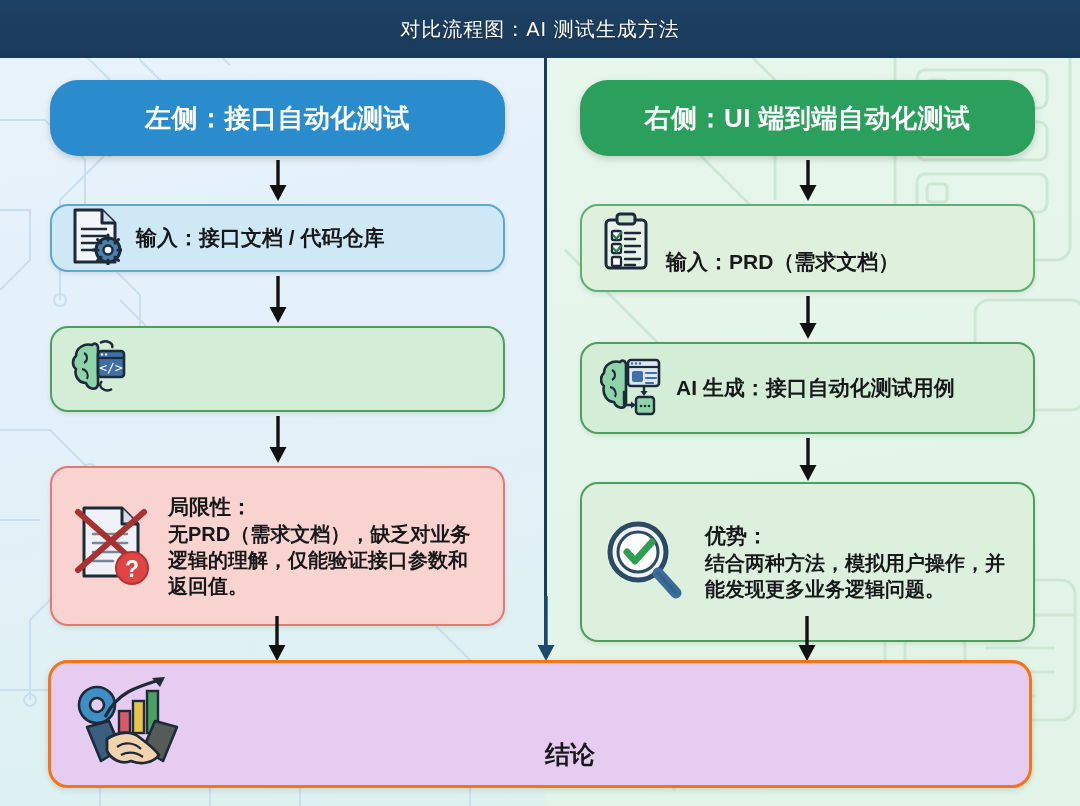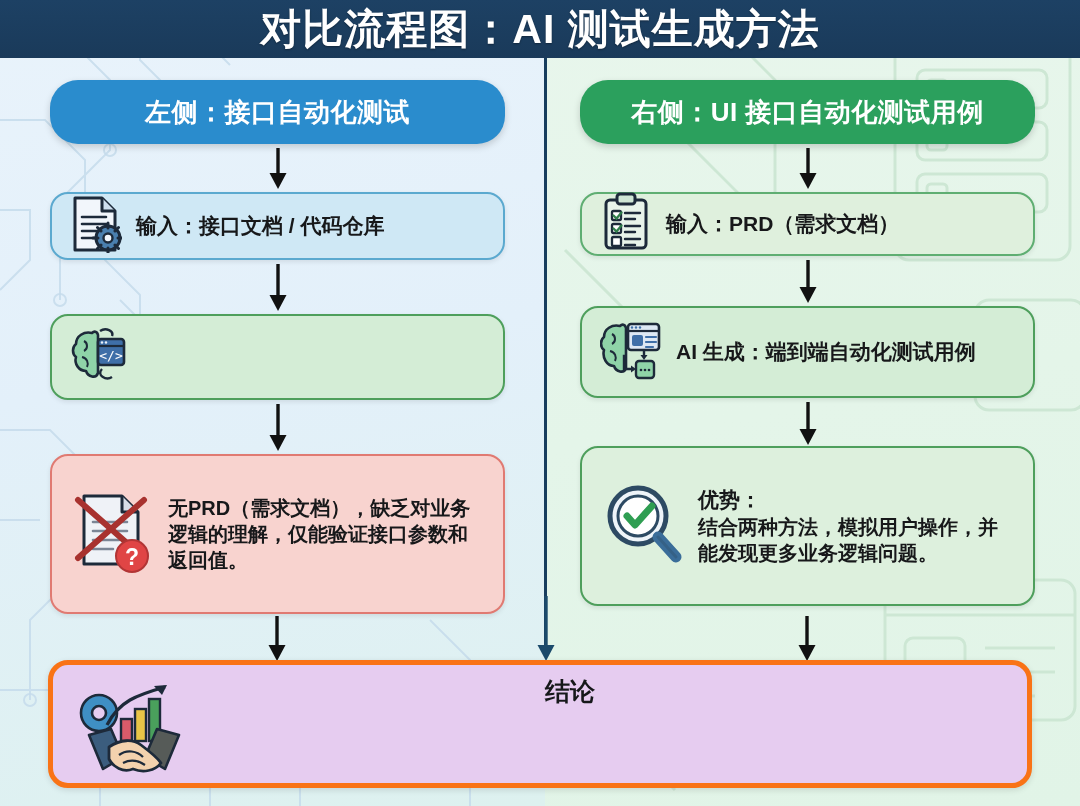--- a/index.html
+++ b/index.html
@@ -37,79 +37,79 @@
 
   
   .titlebar {
     position: absolute; left: 0; top: 0; width: 1080px; height: 58px;
     background: linear-gradient(180deg, #1d4164 0%, #1a3a5a 100%);
     display: flex; align-items: center; justify-content: center;
     z-index: 6;
   }
   .titlebar .title {
     color: #ffffff;
-    font-size: 41px;
-    font-weight: bold;
+    font-size: 20px;
+    font-weight: normal;
     letter-spacing: 1px;
     text-shadow: 0 1px 2px rgba(0,0,0,.35);
   }
 
   
   .col {
     position: absolute; top: 80px; width: 455px; z-index: 4;
   }
   .col-left { left: 50px; }
   .col-right { left: 580px; }
 
   
   .pill {
-    height: 64px; border-radius: 28px;
+    height: 76px; border-radius: 28px;
     display: flex; align-items: center; justify-content: center;
     color: #fff; font-size: 26px; font-weight: bold;
     letter-spacing: .5px;
     box-shadow: 0 3px 7px rgba(0,0,0,.17);
   }
   .pill-blue  { background: #2a8ccd; }
   .pill-green { background: #2ba05d; }
 
   
   .node {
     border-radius: 18px;
     border: 2px solid;
     display: flex; align-items: center;
     padding: 14px 18px;
     box-shadow: 0 2px 5px rgba(0,0,0,.09);
   }
   .node .ico { flex: 0 0 auto; margin-right: 14px; display: block; }
   .node .txt { font-size: 21px; font-weight: bold; color: #17181a; line-height: 1.32; }
 
   .node-input-l { background: #cfe8f5; border-color: #5ba9cf; height: 68px; }
-  .node-input-r { background: #dff0dd; border-color: #5fae72; height: 64px; }
+  .node-input-r { background: #dff0dd; border-color: #5fae72; height: 88px; align-items: flex-end; }
   .node-ai-l    { background: #d4edd6; border-color: #4e9f5c; height: 86px; }
   .node-ai-r    { background: #d4edd6; border-color: #4e9f5c; height: 92px; }
   .node-limit   { background: #f8d3cf; border-color: #e07a72; height: 160px; align-items: center; }
-  .node-adv     { background: #ddf0dd; border-color: #4e9f5c; height: 160px; align-items: center; }
+  .node-adv     { background: #ddf0dd; border-color: #4e9f5c; height: 160px; align-items: center; gap: 7px; }
 
   .node-limit .txt, .node-adv .txt { font-size: 20px; line-height: 1.30; }
   .head-line { display: block; font-weight: bold; font-size: 21px; margin-bottom: 1px; }
 
   
   .arrow {
     position: absolute; z-index: 4;
     left: 50%; transform: translateX(-50%);
   }
   .arrow svg { display: block; }
 
   
   .conclusion {
     position: absolute; left: 48px; top: 660px;
     width: 984px; height: 128px;
-    background: #e6ccf0; border: 5px solid #f97316;
+    background: #e6ccf0; border: 3px solid #f97316;
     border-radius: 20px;
-    display: flex; align-items: flex-start;
+    display: flex; align-items: flex-end;
     padding: 10px 26px;
     z-index: 5;
     box-shadow: 0 2px 6px rgba(0,0,0,.12);
   }
   .conclusion .ico { flex: 0 0 auto; margin-right: 10px; }
   .conclusion .body { flex: 1; text-align: center; padding-right: 60px; }
   .conclusion .c-title { font-size: 25px; font-weight: bold; color: #16181a; margin-bottom: 4px; }
   .conclusion .c-text  { font-size: 19px; font-weight: bold; color: #16181a; line-height: 1.38; }
 </style>
 </head>
@@ -249,29 +249,30 @@
         <svg width="84" height="92" viewBox="0 0 84 92">
           <path d="M14 10 h38 l16 16 v52 H14 Z" fill="#eff2f7" stroke="#1d2a3a" stroke-width="3" stroke-linejoin="round"></path>
           <path d="M52 10 v16 h16" fill="#d6dde7" stroke="#1d2a3a" stroke-width="3" stroke-linejoin="round"></path>
           <path d="M23 36 h34 M23 45 h34 M23 54 h26 M23 63 h20" stroke="#7b8696" stroke-width="2.6" stroke-linecap="round"></path>
           <path d="M8 14 L74 72 M74 14 L8 72" stroke="#a8322f" stroke-width="6" stroke-linecap="round"></path>
           <circle cx="62" cy="70" r="16" fill="#e04545" stroke="#b23535" stroke-width="2"></circle>
           <text x="62" y="79" font-size="23" fill="#ffffff" font-weight="bold" text-anchor="middle" font-family="'Liberation Sans',sans-serif">?</text>
         </svg>
       </span>
       <span class="txt">
+        <span class="head-line">局限性：</span>
         <span>无PRD（需求文档），缺乏对业务逻辑的理解，仅能验证接口参数和返回值。</span>
       </span>
     </div>
   </div>
 
   <div class="col col-right">
 
     <div class="pill pill-green">
-      <span>右侧：UI 接口自动化测试用例</span>
+      <span>右侧：UI 端到端自动化测试</span>
     </div>
 
     <div style="position:relative;height:48px">
       <div class="arrow" style="top:4px">
         <svg width="26" height="42" viewBox="0 0 26 42">
             <path d="M13 0 L13 27" stroke="#111" stroke-width="3.4" fill="none"></path>
             <path d="M13 41 L4.5 25 L21.5 25 Z" fill="#111"></path>
           </svg>
       </div>
     </div>
@@ -316,21 +317,21 @@
           <rect x="36" y="41" width="18" height="17" rx="3" fill="#8fd3a8" stroke="#1d2a3a" stroke-width="2.4"></rect>
           <circle cx="41" cy="50" r="1.3" fill="#1d2a3a"></circle>
             <circle cx="45" cy="50" r="1.3" fill="#1d2a3a"></circle>
             <circle cx="49" cy="50" r="1.3" fill="#1d2a3a"></circle>
           <path d="M44 30 L44 37" stroke="#1d2a3a" stroke-width="2.4"></path>
           <path d="M44 40 l-3.5 -5 h7 Z" fill="#1d2a3a"></path>
           <path d="M27 36 h-3 v13 h9" stroke="#1d2a3a" stroke-width="2.4" fill="none"></path>
           <path d="M36 49 l-5 -3.5 v7 Z" fill="#1d2a3a"></path>
         </svg>
       </span>
-      <span class="txt">AI 生成：端到端自动化测试用例</span>
+      <span class="txt">AI 生成：接口自动化测试用例</span>
     </div>
 
     <div style="position:relative;height:48px">
       <div class="arrow" style="top:4px">
         <svg width="26" height="44" viewBox="0 0 26 44">
             <path d="M13 0 L13 29" stroke="#111" stroke-width="3.4" fill="none"></path>
             <path d="M13 43 L4.5 27 L21.5 27 Z" fill="#111"></path>
           </svg>
       </div>
     </div>

